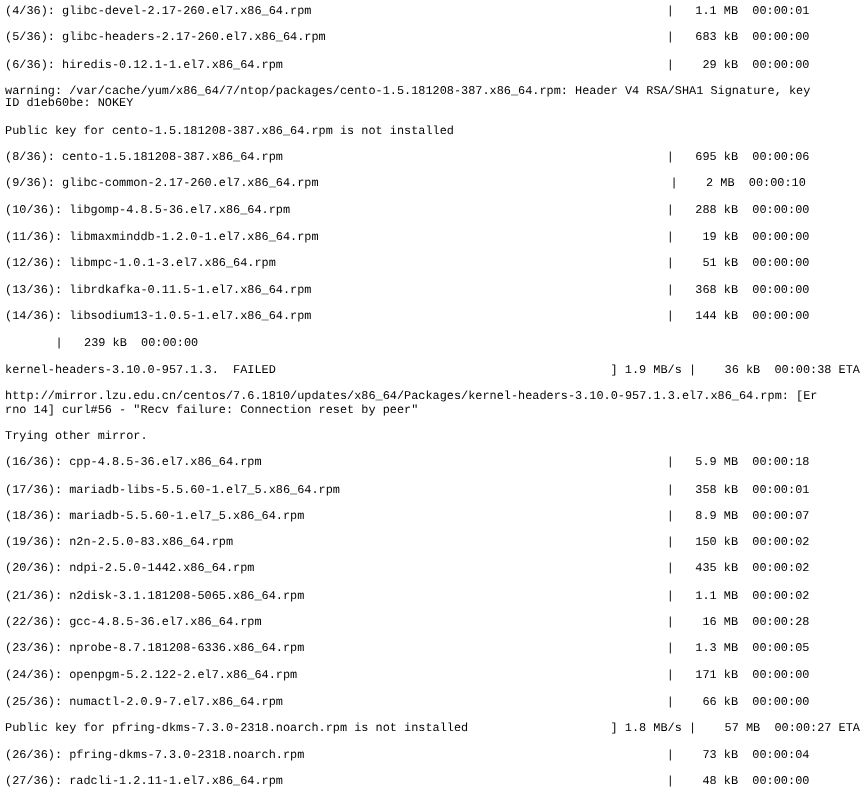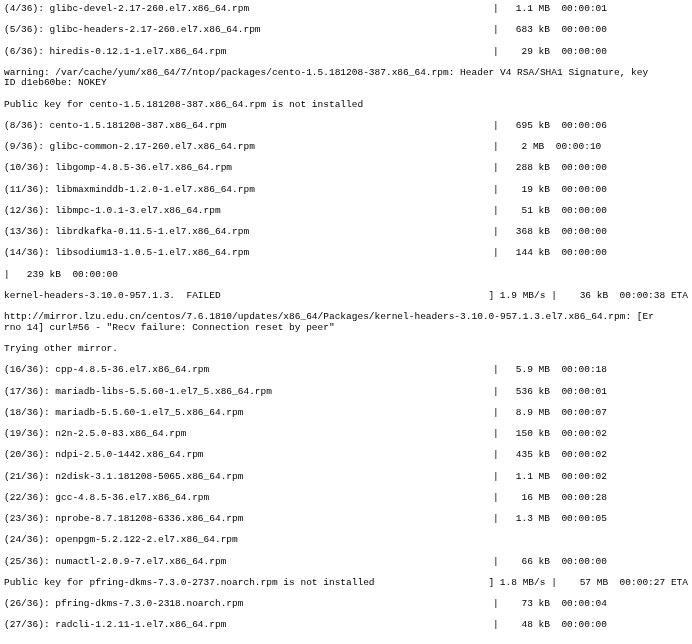--- a/index.html
+++ b/index.html
@@ -1,18 +1,18 @@
 <!DOCTYPE html>
 <html><head>
 <meta charset="utf-8">
 <style>
 body{margin:0;padding:4px;background:#fff;color:#000;font-family:"Courier New",monospace;font-size:9.5px;line-height:1.12;white-space:pre}
 .ln{display:flex;justify-content:space-between}
 .ln .l{flex:0 0 auto}
-.ln .r{flex:0 0 auto;text-align:left;min-width:195px}
+.ln .r{flex:0 0 auto;text-align:center;min-width:195px}
 </style>
 </head>
 <body><div id="term"><div class="ln"><span class="l">(4/36): glibc-devel-2.17-260.el7.x86_64.rpm</span><span class="r">|   1.1 MB  00:00:01</span></div>
 <div class="ln"><span class="l">(5/36): glibc-headers-2.17-260.el7.x86_64.rpm</span><span class="r">|   683 kB  00:00:00</span></div>
 <div class="ln"><span class="l">(6/36): hiredis-0.12.1-1.el7.x86_64.rpm</span><span class="r">|    29 kB  00:00:00</span></div>
 <div>warning: /var/cache/yum/x86_64/7/ntop/packages/cento-1.5.181208-387.x86_64.rpm: Header V4 RSA/SHA1 Signature, key
 ID d1eb60be: NOKEY</div>
 <div>Public key for cento-1.5.181208-387.x86_64.rpm is not installed</div>
 <div class="ln"><span class="l">(8/36): cento-1.5.181208-387.x86_64.rpm</span><span class="r">|   695 kB  00:00:06</span></div>
 <div class="ln"><span class="l">(9/36): glibc-common-2.17-260.el7.x86_64.rpm</span><span class="r">|    2 MB  00:00:10</span></div>
@@ -20,30 +20,30 @@
 <div class="ln"><span class="l">(11/36): libmaxminddb-1.2.0-1.el7.x86_64.rpm</span><span class="r">|    19 kB  00:00:00</span></div>
 <div class="ln"><span class="l">(12/36): libmpc-1.0.1-3.el7.x86_64.rpm</span><span class="r">|    51 kB  00:00:00</span></div>
 <div class="ln"><span class="l">(13/36): librdkafka-0.11.5-1.el7.x86_64.rpm</span><span class="r">|   368 kB  00:00:00</span></div>
 <div class="ln"><span class="l">(14/36): libsodium13-1.0.5-1.el7.x86_64.rpm</span><span class="r">|   144 kB  00:00:00</span></div>
 <div class="ln"><span class="r">|   239 kB  00:00:00</span></div>
 <div class="ln"><span class="l">kernel-headers-3.10.0-957.1.3.  FAILED</span><span class="r">] 1.9 MB/s |    36 kB  00:00:38 ETA</span></div>
 <div>http://mirror.lzu.edu.cn/centos/7.6.1810/updates/x86_64/Packages/kernel-headers-3.10.0-957.1.3.el7.x86_64.rpm: [Er
 rno 14] curl#56 - "Recv failure: Connection reset by peer"</div>
 <div>Trying other mirror.</div>
 <div class="ln"><span class="l">(16/36): cpp-4.8.5-36.el7.x86_64.rpm</span><span class="r">|   5.9 MB  00:00:18</span></div>
-<div class="ln"><span class="l">(17/36): mariadb-libs-5.5.60-1.el7_5.x86_64.rpm</span><span class="r">|   536 kB  00:00:01</span></div>
+<div class="ln"><span class="l">(17/36): mariadb-libs-5.5.60-1.el7_5.x86_64.rpm</span><span class="r">|   358 kB  00:00:01</span></div>
 <div class="ln"><span class="l">(18/36): mariadb-5.5.60-1.el7_5.x86_64.rpm</span><span class="r">|   8.9 MB  00:00:07</span></div>
 <div class="ln"><span class="l">(19/36): n2n-2.5.0-83.x86_64.rpm</span><span class="r">|   150 kB  00:00:02</span></div>
 <div class="ln"><span class="l">(20/36): ndpi-2.5.0-1442.x86_64.rpm</span><span class="r">|   435 kB  00:00:02</span></div>
 <div class="ln"><span class="l">(21/36): n2disk-3.1.181208-5065.x86_64.rpm</span><span class="r">|   1.1 MB  00:00:02</span></div>
 <div class="ln"><span class="l">(22/36): gcc-4.8.5-36.el7.x86_64.rpm</span><span class="r">|    16 MB  00:00:28</span></div>
 <div class="ln"><span class="l">(23/36): nprobe-8.7.181208-6336.x86_64.rpm</span><span class="r">|   1.3 MB  00:00:05</span></div>
-<div class="ln"><span class="l">(24/36): openpgm-5.2.122-2.el7.x86_64.rpm</span></div>
+<div class="ln"><span class="l">(24/36): openpgm-5.2.122-2.el7.x86_64.rpm</span><span class="r">|   171 kB  00:00:00</span></div>
 <div class="ln"><span class="l">(25/36): numactl-2.0.9-7.el7.x86_64.rpm</span><span class="r">|    66 kB  00:00:00</span></div>
-<div class="ln"><span class="l">Public key for pfring-dkms-7.3.0-2737.noarch.rpm is not installed</span><span class="r">] 1.8 MB/s |    57 MB  00:00:27 ETA</span></div>
+<div class="ln"><span class="l">Public key for pfring-dkms-7.3.0-2318.noarch.rpm is not installed</span><span class="r">] 1.8 MB/s |    57 MB  00:00:27 ETA</span></div>
 <div class="ln"><span class="l">(26/36): pfring-dkms-7.3.0-2318.noarch.rpm</span><span class="r">|    73 kB  00:00:04</span></div>
 <div class="ln"><span class="l">(27/36): radcli-1.2.11-1.el7.x86_64.rpm</span><span class="r">|    48 kB  00:00:00</span></div>
 
 
 
 
 
 
 
 

